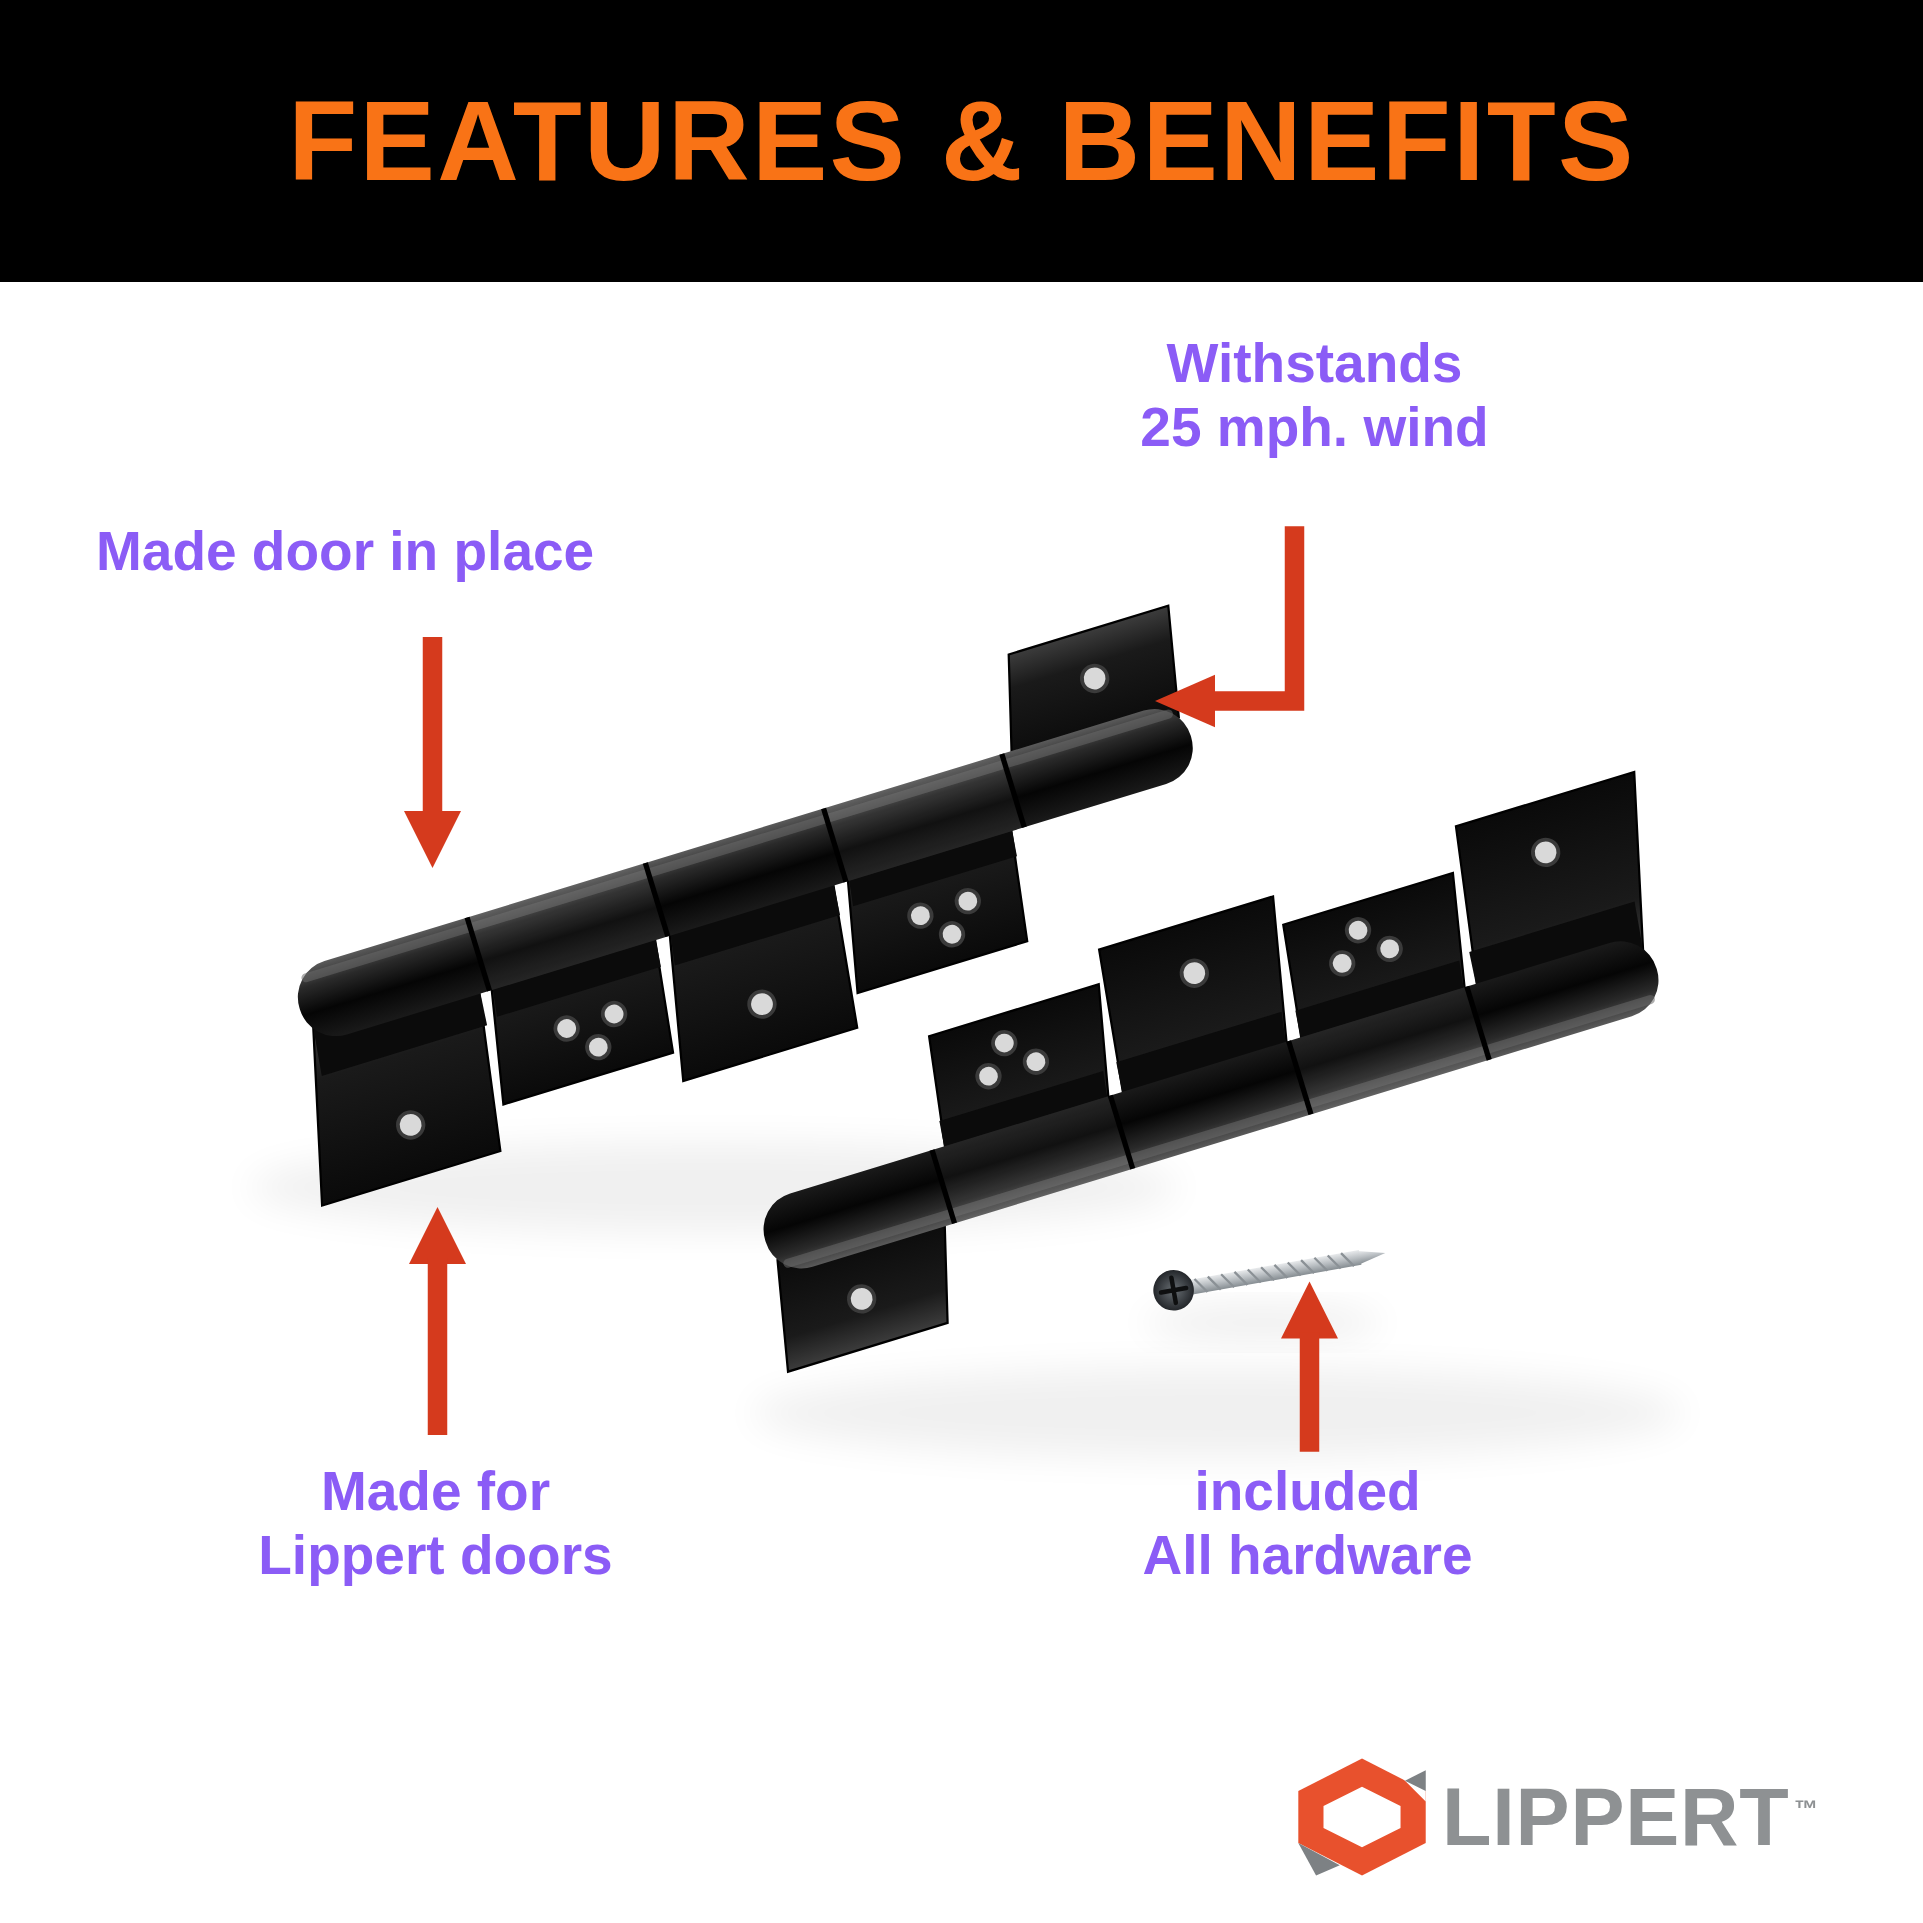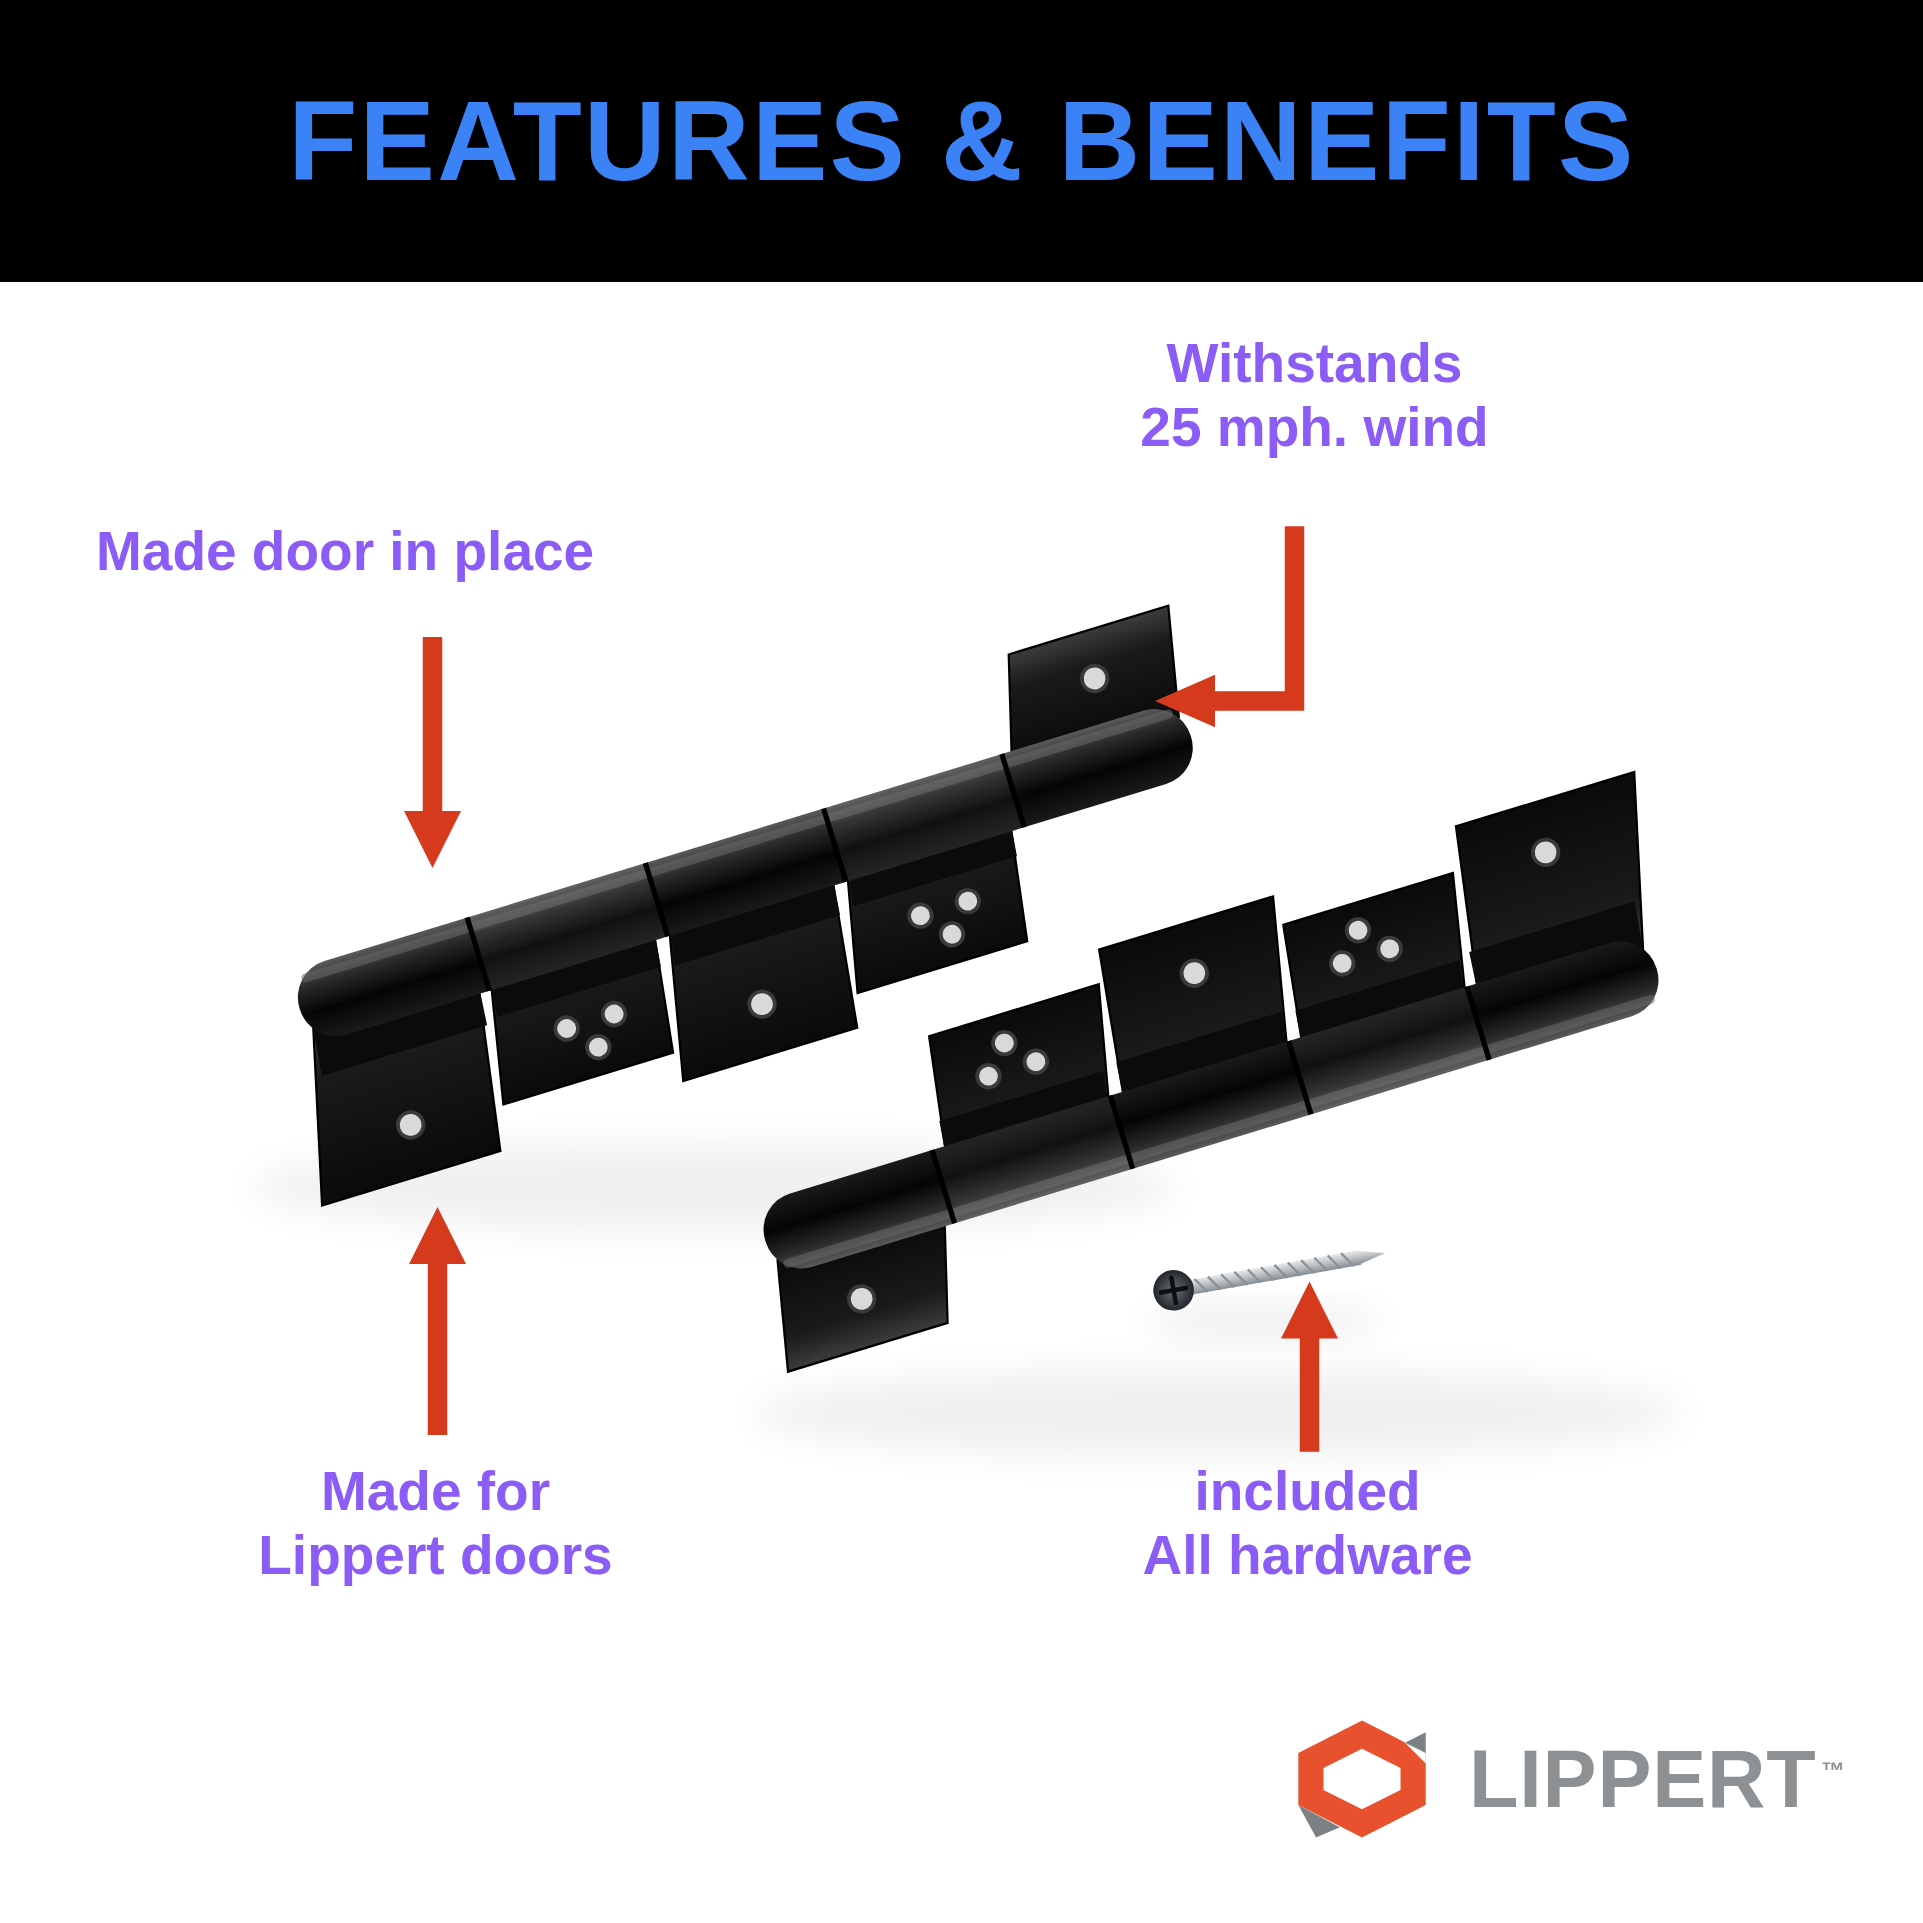--- a/index.html
+++ b/index.html
@@ -6,39 +6,39 @@
   body{
     width:1924px;height:1924px;position:relative;overflow:hidden;
     background:#ffffff;
     font-family:"Liberation Sans","DejaVu Sans",sans-serif;
   }
   .banner{
     position:absolute;left:0;top:0;width:1924px;height:282px;background:#000000;
     display:flex;align-items:center;justify-content:center;
   }
   .banner h1{
-    margin:0;color:#3b82f6;font-size:113px;font-weight:700;letter-spacing:2.3px;white-space:nowrap;
+    margin:0;color:#f97316;font-size:113px;font-weight:700;letter-spacing:2.3px;white-space:nowrap;
   }
   .callout{
     position:absolute;color:#8b5cf6;font-weight:700;font-size:55px;line-height:1.17;
   }
   .co-withstands{left:1014px;top:331px;width:601px;text-align:center}
   .co-holds{left:96px;top:519px;width:827px;text-align:left;white-space:nowrap}
   .co-made{left:135px;top:1459px;width:601px;text-align:center}
   .co-hardware{left:1007px;top:1459px;width:601px;text-align:center}
   .arrow{position:absolute}
   .a-withstands{left:1131px;top:526px}
   .a-holds{left:398px;top:637px}
   .a-made{left:403px;top:1204px}
   .a-hardware{left:1275px;top:1278px}
   .product{position:absolute;left:0;top:0;pointer-events:none}
   .hole{fill:#d9d9d9;stroke:#3a3a3a;stroke-width:5px}
   .seam{fill:#000000}
   .logo{
-    position:absolute;left:1296px;top:1719px;display:flex;align-items:center;gap:38px;
+    position:absolute;left:1296px;top:1757px;display:flex;align-items:center;gap:11px;
   }
   .logo-text{
     color:#8e9193;font-size:81px;font-weight:700;letter-spacing:0.8px;white-space:nowrap;
   }
   .logo-text .tm{font-size:24px;vertical-align:super;margin-left:4.5px}
 </style>
 </head>
 <body>
 
 <div>

